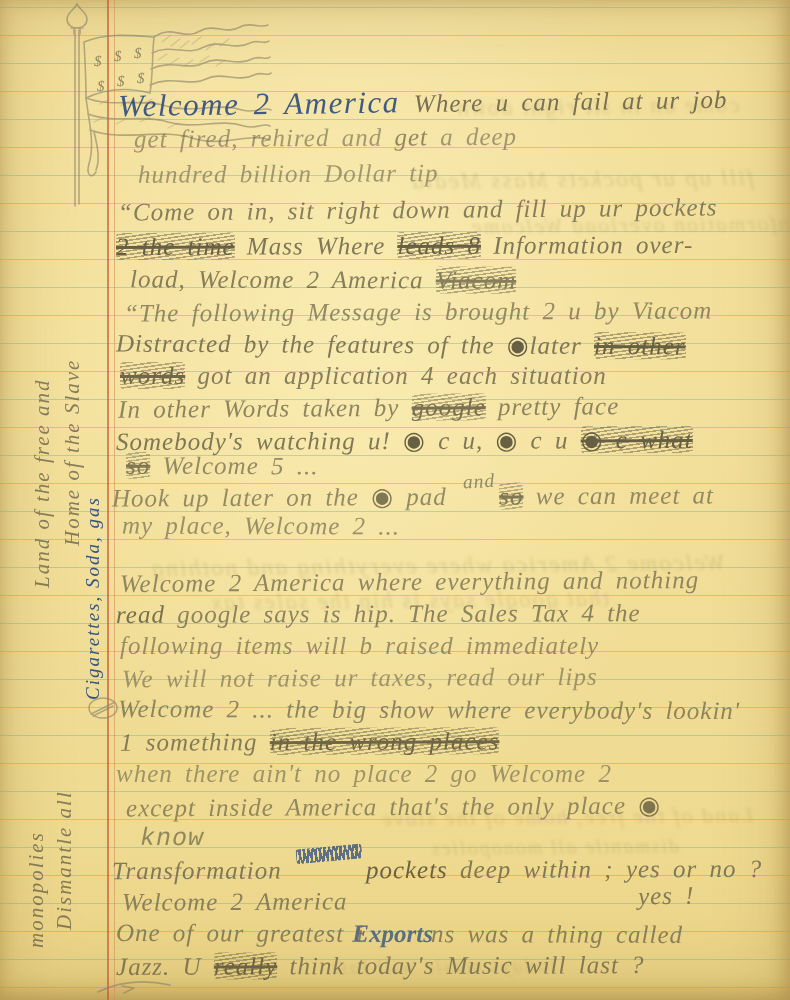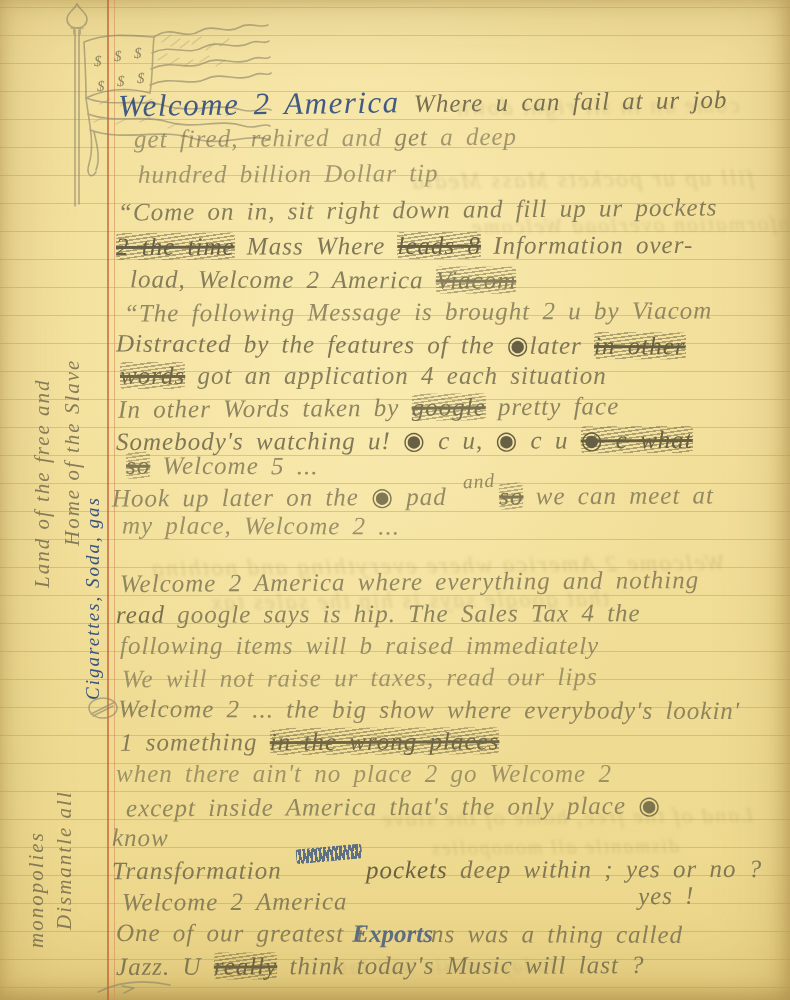--- a/index.html
+++ b/index.html
@@ -147,21 +147,21 @@
       <div class="line" style="top: 482px; left: 112px; opacity: 0.7; transform: rotate(-0.3deg);"><span class="seg pencil">Hook up later on the </span><span class="seg dark">◉</span><span class="seg pencil"> pad </span><span class="seg pencil sup">and</span><span class="seg dark xx">so</span><span class="seg pencil"> we can meet at</span></div>
       <div class="line" style="top: 512px; left: 122px; opacity: 0.65; transform: rotate(0.2deg);"><span class="seg pencil">my place, Welcome 2 ...</span></div>
       <div class="line" style="top: 568px; left: 120px; opacity: 0.72; transform: rotate(-0.4deg);"><span class="seg pencil">Welcome 2 America where everything and nothing</span></div>
       <div class="line" style="top: 600px; left: 116px; opacity: 0.75; transform: rotate(-0.2deg);"><span class="seg dark">read</span><span class="seg pencil"> google says is hip. The Sales Tax 4 the</span></div>
       <div class="line" style="top: 632px; left: 120px; opacity: 0.65; transform: rotate(0deg);"><span class="seg pencil">following items will b raised immediately</span></div>
       <div class="line" style="top: 664px; left: 122px; opacity: 0.6; transform: rotate(-0.3deg);"><span class="seg pencil">We will not raise ur taxes, read our lips</span></div>
       <div class="line" style="top: 696px; left: 118px; opacity: 0.72; transform: rotate(0.2deg);"><span class="seg pencil">Welcome 2 ... the big show where everybody's lookin'</span></div>
       <div class="line" style="top: 728px; left: 120px; opacity: 0.8; transform: rotate(-0.2deg);"><span class="seg pencil">1 something </span><span class="seg dark xx">in the wrong places</span></div>
       <div class="line" style="top: 760px; left: 116px; opacity: 0.6; transform: rotate(0deg);"><span class="seg pencil">when there ain't no place 2 go Welcome 2</span></div>
       <div class="line" style="top: 792px; left: 126px; opacity: 0.7; transform: rotate(-0.3deg);"><span class="seg pencil">except inside America that's the only place </span><span class="seg dark">◉</span></div>
-      <div class="line" style="top: 824px; left: 112px; opacity: 0.7; transform: rotate(0.3deg);"><span class="seg pencil">know</span></div>
+      <div class="line" style="top: 824px; left: 140px; opacity: 0.7; transform: rotate(0.3deg); font-family: Liberation Mono, monospace;"><span class="seg pencil">know</span></div>
       <div class="line" style="top: 856px; left: 112px; opacity: 0.82; transform: rotate(-0.2deg);"><span class="seg pencil">Transformation </span><span class="seg blue blot">xxxxx</span><span class="seg dark">pockets</span><span class="seg pencil"> deep within ; yes or no ?</span></div>
       <div class="line" style="top: 888px; left: 122px; opacity: 0.75; transform: rotate(-0.3deg);"><span class="seg pencil">Welcome 2 America</span></div>
       <div class="line" style="top: 882px; left: 638px; opacity: 0.8; transform: rotate(-1deg);"><span class="seg pencil">yes !</span></div>
       <div class="line" style="top: 920px; left: 116px; opacity: 0.75; transform: rotate(0.2deg);"><span class="seg pencil">One of our greatest i</span><span class="seg blue over">Exports</span><span class="seg pencil">ns</span><span class="seg pencil"> was a thing called</span></div>
       <div class="line" style="top: 952px; left: 116px; opacity: 0.8; transform: rotate(-0.2deg);"><span class="seg pencil">Jazz. U </span><span class="seg dark xx">really</span><span class="seg pencil"> think today's Music will last ?</span></div>
     </div>
 
 </div>
 
 </body></html>

